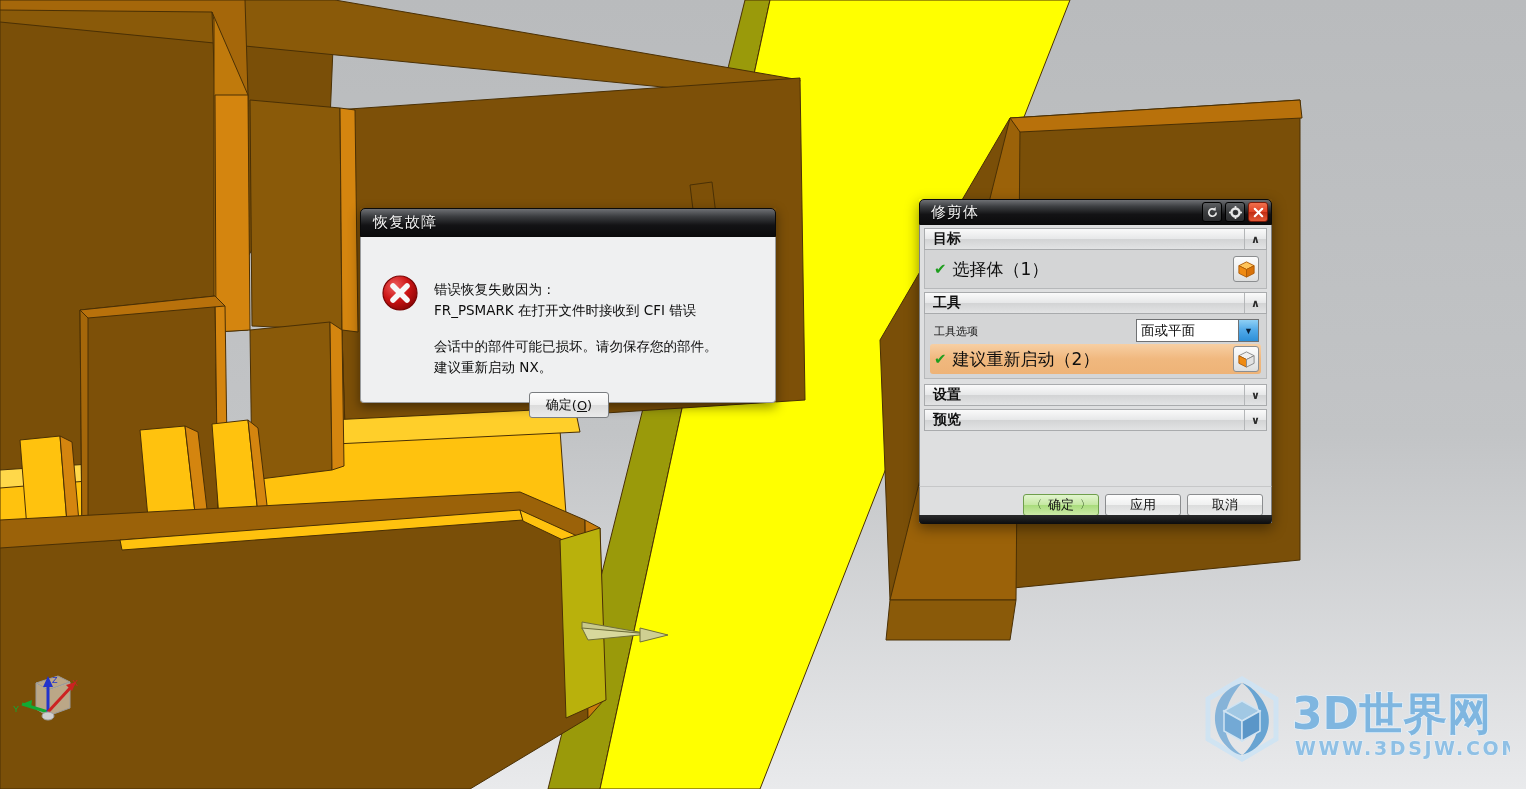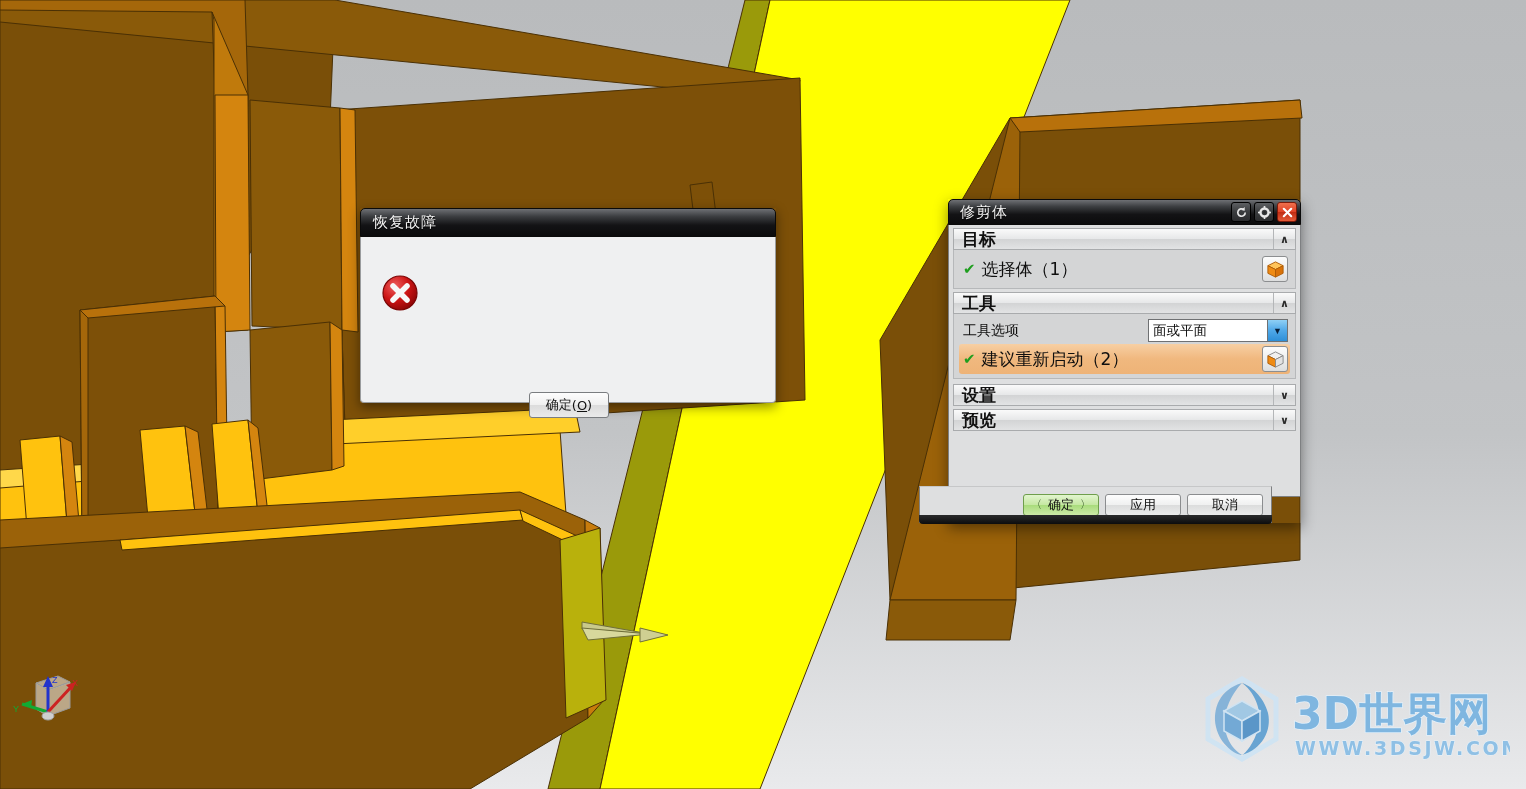--- a/index.html
+++ b/index.html
@@ -70,21 +70,20 @@
     font-family: "DejaVu Sans", "Liberation Sans", sans-serif;
     cursor: pointer;
   }
   #err-ok u { text-decoration: underline; }
 
   
   #trim-panel {
     position: absolute; left: 919px; top: 199px;
     width: 353px; height: 324px;
     box-shadow: 0 5px 13px rgba(0,0,0,.45);
-    margin-left: 29px;
   }
   #trim-panel .nx-titlebar { height: 26px; }
   .tb-buttons { position: absolute; right: 3px; top: 2px; display: flex; gap: 3px; }
   .tb-btn {
     width: 20px; height: 20px; border-radius: 3px;
     background: linear-gradient(180deg,#5d5f62 0%, #3a3c3e 50%, #2b2c2e 100%);
     border: 1px solid #000;
     display: flex; align-items: center; justify-content: center;
     cursor: pointer;
   }
@@ -101,21 +100,21 @@
   }
   .sect-head {
     height: 22px;
     background: linear-gradient(180deg,#fafafa 0%, #e7e8e9 48%, #d3d4d5 52%, #e2e3e4 100%);
     border: 1px solid #a9abad;
     display: flex; align-items: center;
     position: relative;
     cursor: pointer;
   }
   .sect-head .lbl {
-    font-size: 17px; font-weight: bold; color: #111; padding-left: 8px;
+    font-size: 14px; font-weight: bold; color: #111; padding-left: 8px;
     font-family: "DejaVu Sans", "Liberation Sans", sans-serif;
   }
   .chev {
     position: absolute; right: 0; top: 0; width: 22px; height: 20px;
     border-left: 1px solid #b4b6b8;
     display: flex; align-items: center; justify-content: center;
     font-size: 11px; color: #2b2b2b; font-weight: bold;
   }
   .sect-body {
     background: #d4d5d6;
@@ -135,26 +134,26 @@
   .icon-btn {
     position: absolute; right: 2px; top: 2px;
     width: 26px; height: 26px;
     background: linear-gradient(180deg,#fcfcfc 0%,#eceded 55%,#dddede 100%);
     border: 1px solid #8c8e90; border-radius: 3px;
     display: flex; align-items: center; justify-content: center;
     cursor: pointer;
   }
   .opt-row { display: flex; align-items: center; height: 26px; position: relative; }
   .opt-row .lbl {
-    font-size: 14px; color: #0f0f0f; padding-left: 4px;
+    font-size: 11px; color: #0f0f0f; padding-left: 4px;
     font-family: "DejaVu Sans", "Liberation Sans", sans-serif;
   }
   .combo {
     position: absolute; right: 2px; top: 1px;
-    width: 140px; height: 23px;
+    width: 123px; height: 23px;
     background: #fff; border: 1px solid #6f7173;
     display: flex; align-items: center;
     cursor: pointer;
   }
   .combo .val {
     font-size: 13.5px; color: #0c0c0c; padding-left: 4px; flex: 1;
     font-family: "DejaVu Sans", "Liberation Sans", sans-serif;
   }
   .combo .arrow {
     width: 20px; height: 21px;
@@ -310,20 +309,27 @@
       <span class="nx-title">恢复故障</span>
     </div>
     <div id="error-body">
       <svg id="err-icon" viewBox="0 0 40 40">
         <circle cx="20" cy="20" r="17" fill="url(#errG)" stroke="#7a0505" stroke-width="1.2"></circle>
         <g stroke="#f7f7f7" stroke-width="5.5" stroke-linecap="round">
           <line x1="13" y1="13" x2="27" y2="27"></line>
           <line x1="27" y1="13" x2="13" y2="27"></line>
         </g>
       </svg>
+      <div id="err-text">
+        <div>错误恢复失败因为：</div>
+        <div>FR_PSMARK 在打开文件时接收到 CFI 错误</div>
+        <span class="gap"></span>
+        <div>会话中的部件可能已损坏。请勿保存您的部件。</div>
+        <div>建议重新启动 NX。</div>
+      </div>
       <div id="err-ok">
         <span>确定</span>
           <span>(</span>
           <u>O</u>
           <span>)</span>
       </div>
     </div>
   </div>
 
   <div id="trim-panel">

